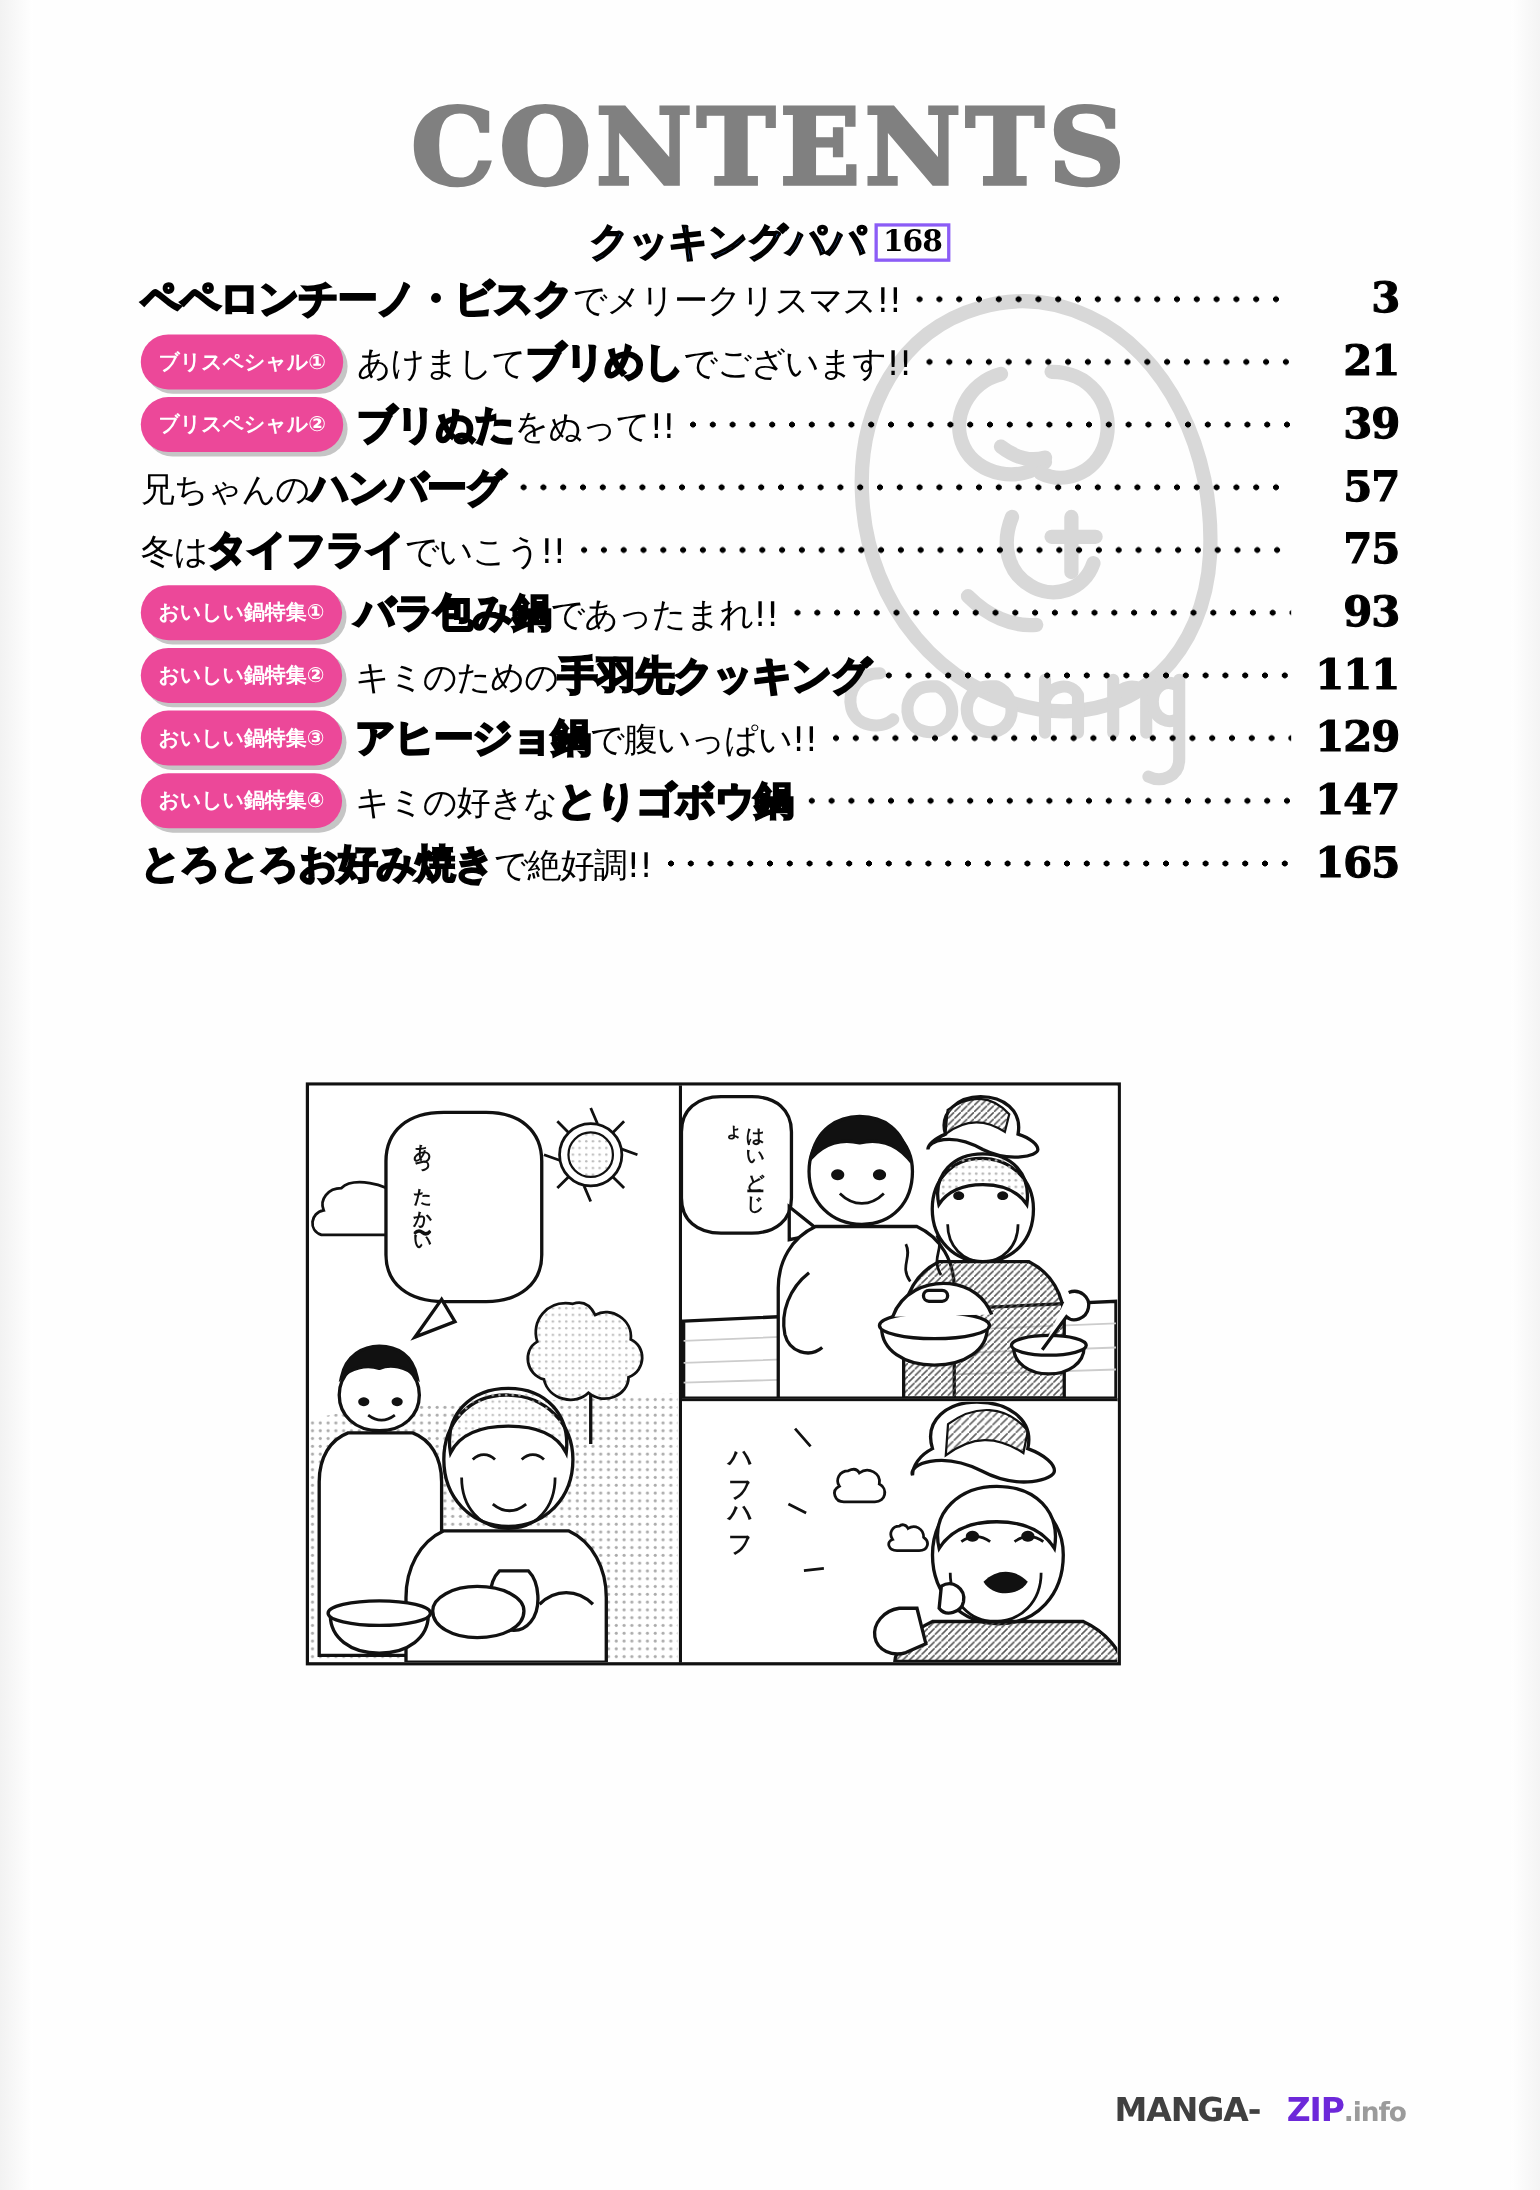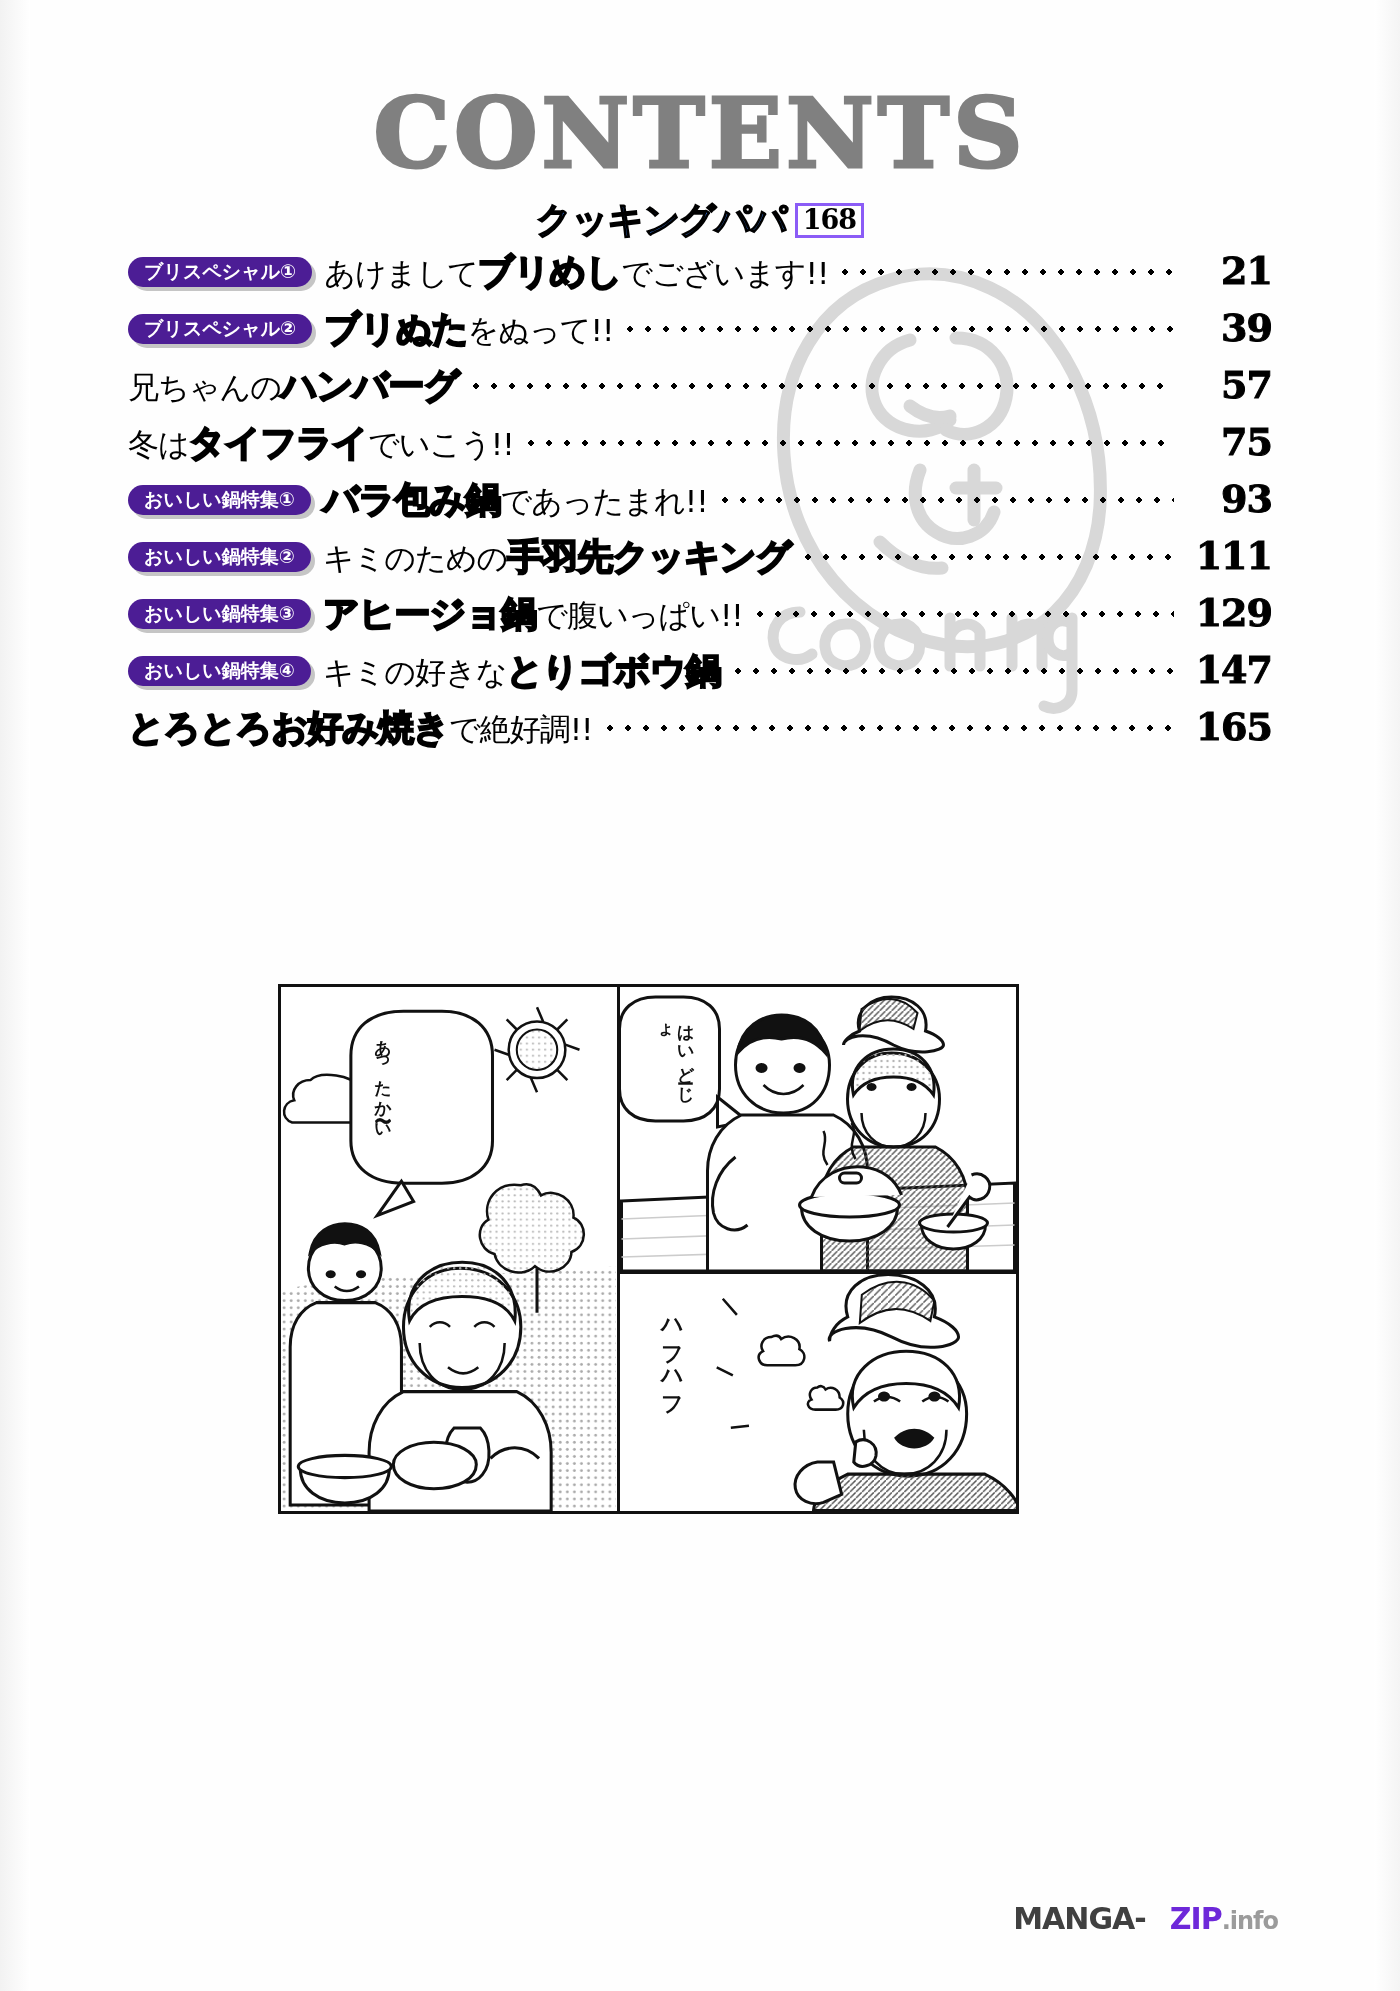--- a/index.html
+++ b/index.html
@@ -42,22 +42,22 @@
     padding:0px 5px 1px;line-height:1.05;letter-spacing:-1px;
   }
 
   
   #toc{position:absolute;left:128px;top:248px;width:1144px;}
   .toc-row{
     display:flex;align-items:baseline;height:57px;white-space:nowrap;
   }
   .badge{
     display:inline-flex;align-items:center;justify-content:center;
-    background:#4c1d95;color:#fff;border-radius:26px;
-    height:30px;padding:0 16px;margin-right:12px;
+    background:#ec4899;color:#fff;border-radius:26px;
+    height:50px;padding:0 16px;margin-right:12px;
     font-size:19px;font-weight:700;letter-spacing:0px;
     box-shadow:4px 4px 0 rgba(150,150,150,.55);
     position:relative;top:-6px;flex:0 0 auto;
   }
   .title{
     display:inline-block;flex:0 0 auto;
     font-size:36px;letter-spacing:-1px;color:#000;
   }
   .title .lo{font-weight:400;font-size:31px;}
   .title .bigbold{font-weight:700;-webkit-text-stroke:2.2px #000;}
@@ -143,20 +143,25 @@
   <div id="header">
     <div id="contents-title">CONTENTS</div>
     <div id="subtitle-row">
       <span id="series-name">クッキングパパ</span>
       <span id="volume-badge">168</span>
     </div>
   </div>
 
   <div id="toc">
 
+    <div class="toc-row">
+      <span class="title"><span class="bigbold">ペペロンチーノ・ビスク</span><span class="lo">でメリークリスマス!!</span></span>
+      <span class="leader"></span>
+      <span class="pageno">3</span>
+    </div>
 
     <div class="toc-row">
       <span class="badge">ブリスペシャル①</span>
       <span class="title"><span class="lo">あけまして</span><span class="bigbold">ブリめし</span><span class="lo">でございます!!</span></span>
       <span class="leader"></span>
       <span class="pageno">21</span>
     </div>
 
     <div class="toc-row">
       <span class="badge">ブリスペシャル②</span>

